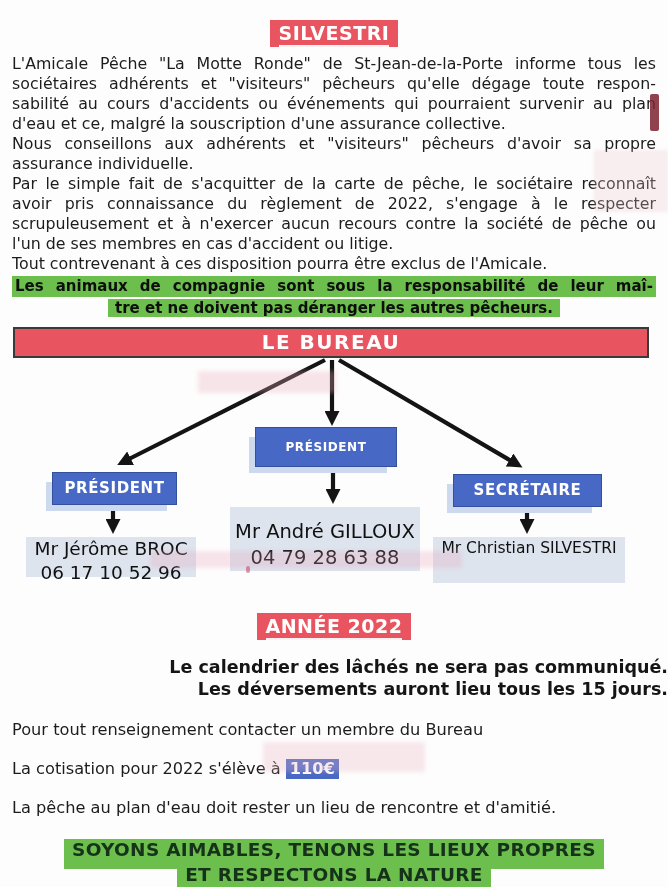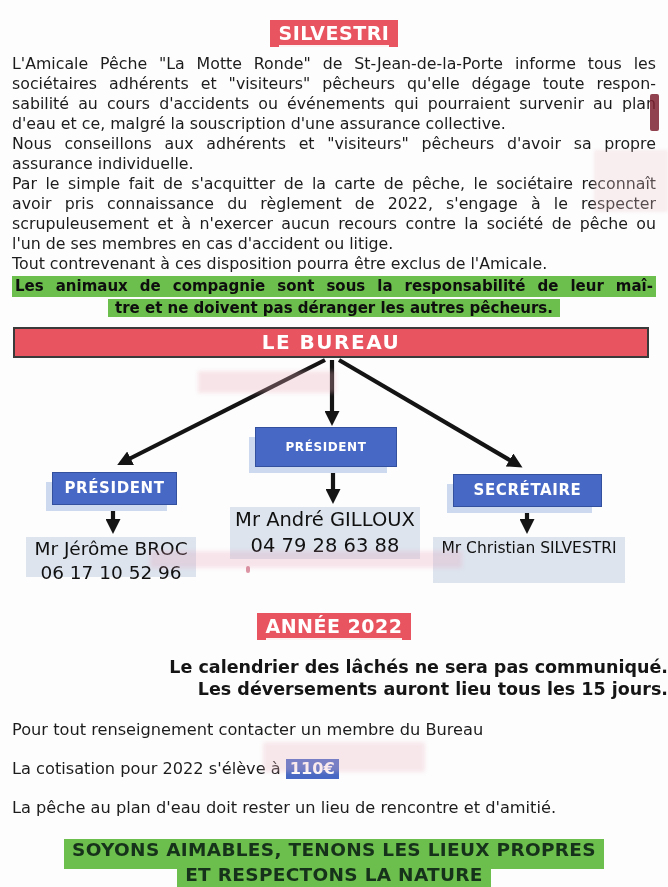--- a/index.html
+++ b/index.html
@@ -34,21 +34,21 @@
   }
   .arrows{position:absolute;left:0;top:0;pointer-events:none;}
   .rolebox{
     position:absolute;background:var(--accent_blue);color:#fff;font-weight:bold;text-align:center;
     border:1px solid #32509e;box-shadow:-8px 8px 0 -2px #ccd9ef;letter-spacing:.6px;
   }
   .role-president{left:255px;top:100px;width:140px;height:38px;line-height:38px;font-size:12px;}
   .role-tresorier{left:52px;top:145px;width:123px;height:31px;line-height:31px;font-size:15px;}
   .role-secretaire{left:453px;top:147px;width:147px;height:31px;line-height:31px;font-size:15px;}
   .contact{position:absolute;background:var(--box_gray);text-align:center;color:#101010;}
-  .contact-president{left:230px;top:180px;width:190px;height:52px;font-size:19.5px;line-height:26px;padding-top:0;}
+  .contact-president{left:230px;top:180px;width:190px;height:52px;font-size:19.5px;line-height:26px;padding-top:12px;}
   .contact-tresorier{left:26px;top:210px;width:170px;height:40px;font-size:18.5px;line-height:24px;}
   .contact-secretaire{left:433px;top:210px;width:192px;height:46px;font-size:18.5px;line-height:23px;}
   .contact-secretaire .name{font-size:15.5px;white-space:nowrap;}
   
   .annee-wrap{margin-top:23px;}
   .cal-lines{margin-top:16px;text-align:right;font-weight:bold;font-size:17.5px;line-height:22px;color:#151515;}
   .plain-line{margin:20px 12px 0;font-size:16.2px;}
   .hl-blue{background:var(--accent_blue);color:#fff;font-weight:bold;padding:0 4px 1px;margin-left:5px;}
   
   .footer{margin-top:20px;text-align:center;font-weight:bold;font-size:18.5px;line-height:25px;color:var(--footer_green);letter-spacing:.3px;}

